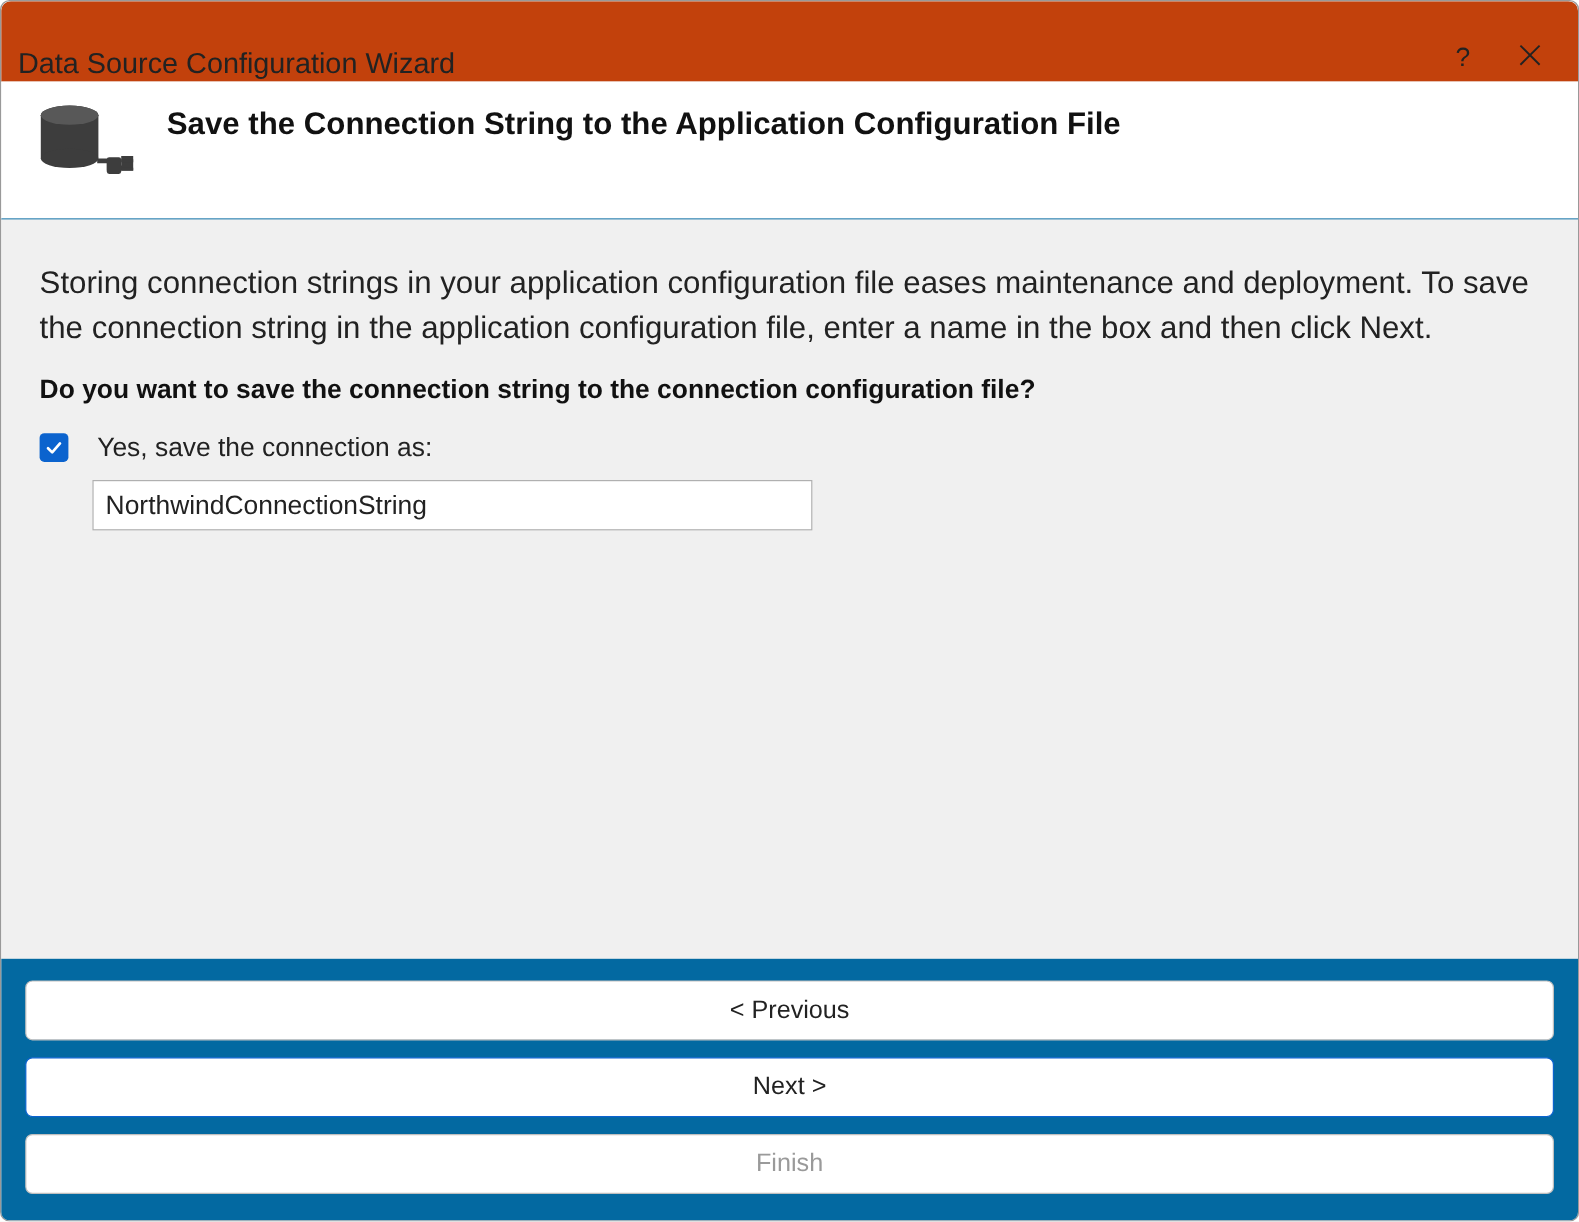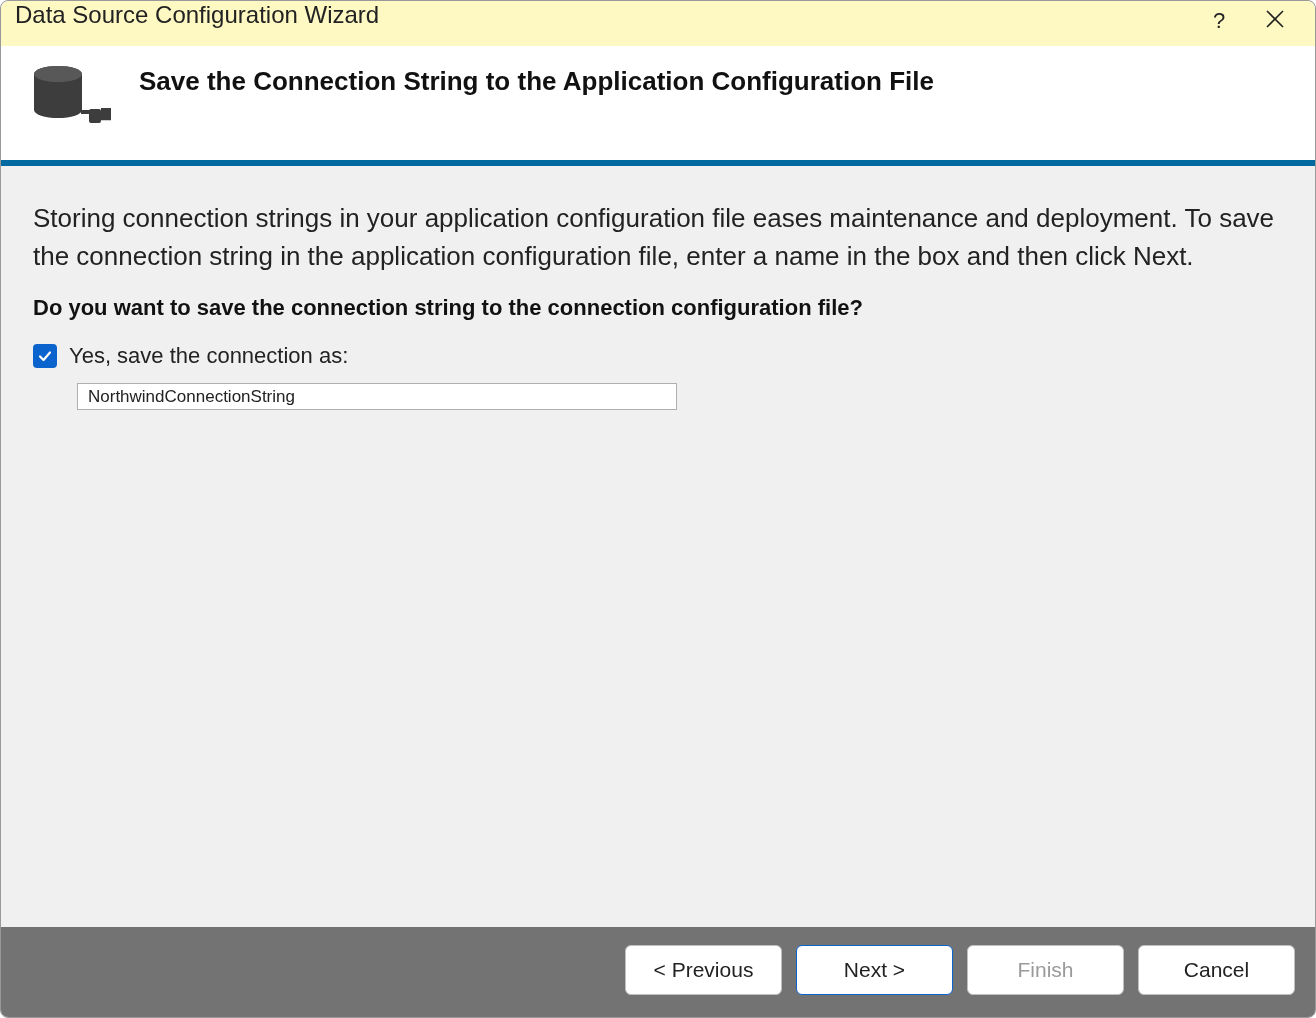--- a/index.html
+++ b/index.html
@@ -14,24 +14,24 @@
       width: 1316px;
       height: 1018px;
       border: 1px solid #999;
       border-radius: 8px;
       overflow: hidden;
       display: flex;
       flex-direction: column;
       background: #f0f0f0;
     }
     .titlebar {
-      background: #fef9c3;
-      height: 45px;
-      display: flex;
-      align-items: flex-start;
+      background: #c2410c;
+      height: 67px;
+      display: flex;
+      align-items: flex-end;
       padding: 0 12px 0 14px;
       border-top-left-radius: 8px;
       border-top-right-radius: 8px;
     }
     .titlebar-title {
       font-size: 24px;
       color: #222;
       flex: 1;
     }
     .titlebar-btn {
@@ -44,21 +44,21 @@
       color: #222;
       cursor: default;
       user-select: none;
     }
     .header-panel {
       background: #fff;
       padding: 18px 40px 30px 30px;
       display: flex;
       align-items: flex-start;
       gap: 26px;
-      border-bottom: 6px solid #0369a1;
+      border-bottom: 1px solid #0369a1;
     }
     .db-icon {
       width: 82px;
       height: 66px;
       position: relative;
       flex-shrink: 0;
     }
     .page-heading {
       font-size: 26px;
       font-weight: 700;
@@ -78,54 +78,55 @@
     }
     .question {
       font-size: 22px;
       font-weight: 700;
       color: #111;
       margin-bottom: 22px;
     }
     .checkbox-row {
       display: flex;
       align-items: center;
-      gap: 12px;
+      gap: 24px;
       margin-bottom: 14px;
     }
     .checkbox-box {
       width: 24px;
       height: 24px;
       background: #0b63ce;
       border-radius: 4px;
       display: flex;
       align-items: center;
       justify-content: center;
       flex-shrink: 0;
     }
     .checkbox-label {
       font-size: 22px;
       color: #222;
     }
     .conn-name-input {
       margin-left: 44px;
       width: 600px;
-      height: 27px;
+      height: 42px;
       border: 1px solid #b0b0b0;
       background: #fff;
-      font-size: 17px;
+      font-size: 22px;
       padding: 2px 10px;
       font-family: inherit;
       color: #222;
     }
     .footer {
       padding: 18px 20px 22px 20px;
-      background: #737373;
+      background: #0369a1;
       display: flex;
       justify-content: flex-end;
       gap: 14px;
+      flex-direction: column;
     }
     .btn {
       min-width: 157px;
       height: 50px;
       border: 1px solid #bfbfbf;
       border-radius: 6px;
       background: #fff;
       font-size: 21px;
       color: #222;
       display: flex;
@@ -190,16 +191,15 @@
       <span class="checkbox-label">Yes, save the connection as:</span>
     </div>
 
     <input type="text" class="conn-name-input" value="NorthwindConnectionString" style="">
   </div>
 
   <div class="footer">
     <button class="btn">&lt; Previous</button>
     <button class="btn primary">Next &gt;</button>
     <button class="btn disabled">Finish</button>
-    <button class="btn">Cancel</button>
   </div>
 
 </div>
 
 </body></html>

